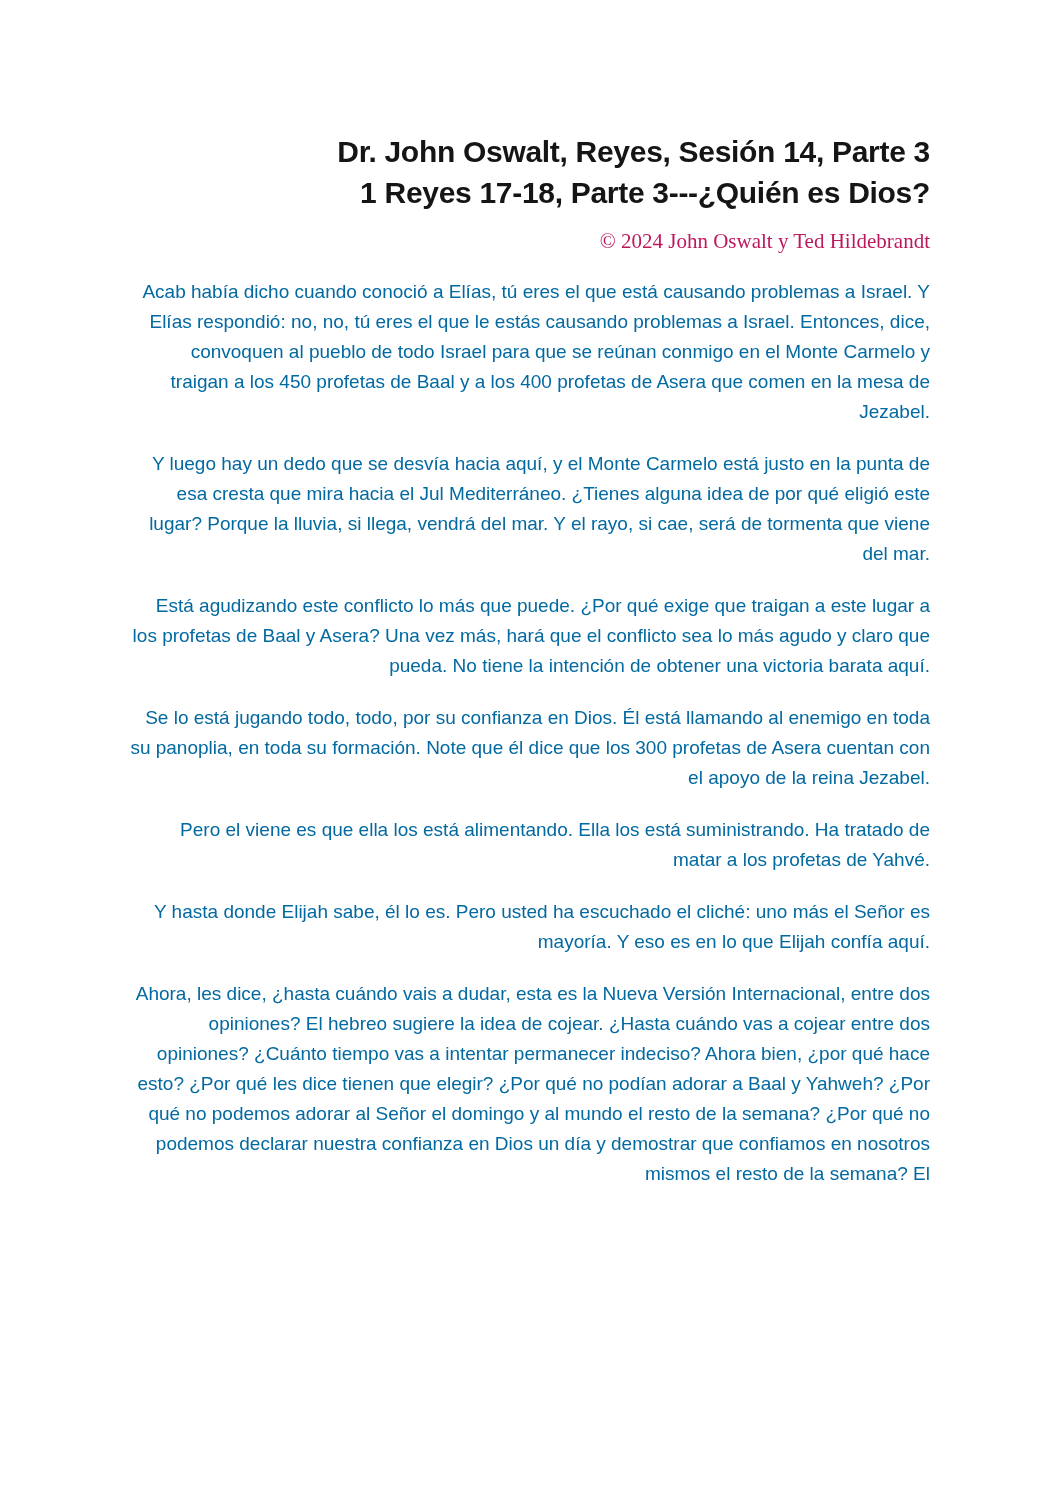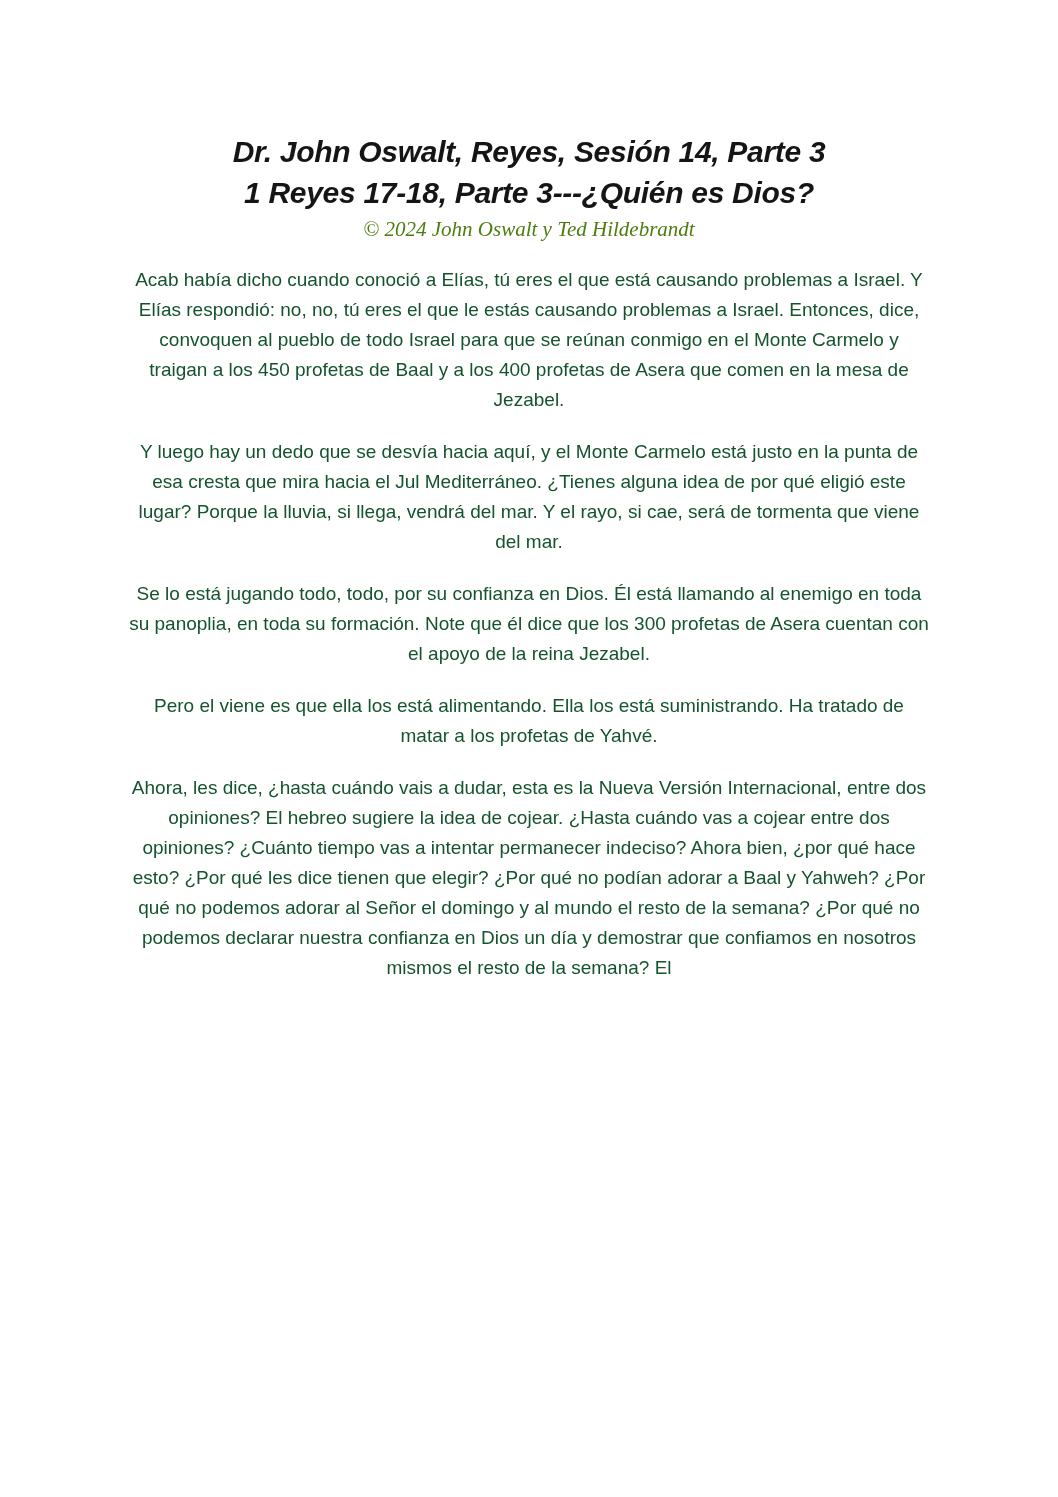--- a/index.html
+++ b/index.html
@@ -12,64 +12,65 @@
     width: 1058px;
     height: 1497px;
     background: #ffffff;
     box-sizing: border-box;
     padding: 131px 128px 0 128px;
     font-family: "Liberation Sans", sans-serif;
     color: #1c1c1c;
     overflow: hidden;
   }
   .doc-header {
-    text-align: center;
-    font-style: italic;
+    text-align: right;
   }
   .doc-title {
     margin: 0;
     font-size: 30px;
     line-height: 41px;
     font-weight: 700;
     letter-spacing: -0.3px;
     color: #151515;
   }
   .doc-title .t-line {
     display: block;
     white-space: nowrap;
   }
   .copyright {
-    margin-top: 3px;
+    margin-top: 15px;
     font-family: "Liberation Serif", serif;
     font-size: 21px;
     line-height: 26px;
-    color: #4d7c0f;
+    color: #be185d;
   }
   .content {
     margin-top: 23px;
   }
   .para {
     margin: 0 0 22px 0;
     font-size: 19px;
     line-height: 30px;
-    text-align: center;
-    color: #14532d;
+    text-align: right;
+    color: #0369a1;
   }
 </style>
 </head>
 <body>
 
 <div class="page">
   <header class="doc-header">
     <h1 class="doc-title">
       <span class="t-line">Dr. John Oswalt, Reyes, Sesión 14, Parte 3</span>
       <span class="t-line">1 Reyes 17-18, Parte 3---¿Quién es Dios?</span>
     </h1>
     <div class="copyright">© 2024 John Oswalt y Ted Hildebrandt</div>
   </header>
   <main class="content">
       <p class="para">Acab había dicho cuando conoció a Elías, tú eres el que está causando problemas a Israel. Y Elías respondió: no, no, tú eres el que le estás causando problemas a Israel. Entonces, dice, convoquen al pueblo de todo Israel para que se reúnan conmigo en el Monte Carmelo y traigan a los 450 profetas de Baal y a los 400 profetas de Asera que comen en la mesa de Jezabel.</p>
       <p class="para">Y luego hay un dedo que se desvía hacia aquí, y el Monte Carmelo está justo en la punta de esa cresta que mira hacia el Jul Mediterráneo. ¿Tienes alguna idea de por qué eligió este lugar? Porque la lluvia, si llega, vendrá del mar. Y el rayo, si cae, será de tormenta que viene del mar.</p>
+      <p class="para">Está agudizando este conflicto lo más que puede. ¿Por qué exige que traigan a este lugar a los profetas de Baal y Asera? Una vez más, hará que el conflicto sea lo más agudo y claro que pueda. No tiene la intención de obtener una victoria barata aquí.</p>
       <p class="para">Se lo está jugando todo, todo, por su confianza en Dios. Él está llamando al enemigo en toda su panoplia, en toda su formación. Note que él dice que los 300 profetas de Asera cuentan con el apoyo de la reina Jezabel.</p>
       <p class="para">Pero el viene es que ella los está alimentando. Ella los está suministrando. Ha tratado de matar a los profetas de Yahvé.</p>
+      <p class="para">Y hasta donde Elijah sabe, él lo es. Pero usted ha escuchado el cliché: uno más el Señor es mayoría. Y eso es en lo que Elijah confía aquí.</p>
       <p class="para">Ahora, les dice, ¿hasta cuándo vais a dudar, esta es la Nueva Versión Internacional, entre dos opiniones? El hebreo sugiere la idea de cojear. ¿Hasta cuándo vas a cojear entre dos opiniones? ¿Cuánto tiempo vas a intentar permanecer indeciso? Ahora bien, ¿por qué hace esto? ¿Por qué les dice tienen que elegir? ¿Por qué no podían adorar a Baal y Yahweh? ¿Por qué no podemos adorar al Señor el domingo y al mundo el resto de la semana? ¿Por qué no podemos declarar nuestra confianza en Dios un día y demostrar que confiamos en nosotros mismos el resto de la semana? El</p>
     </main>
 </div>
 
 </body></html>

